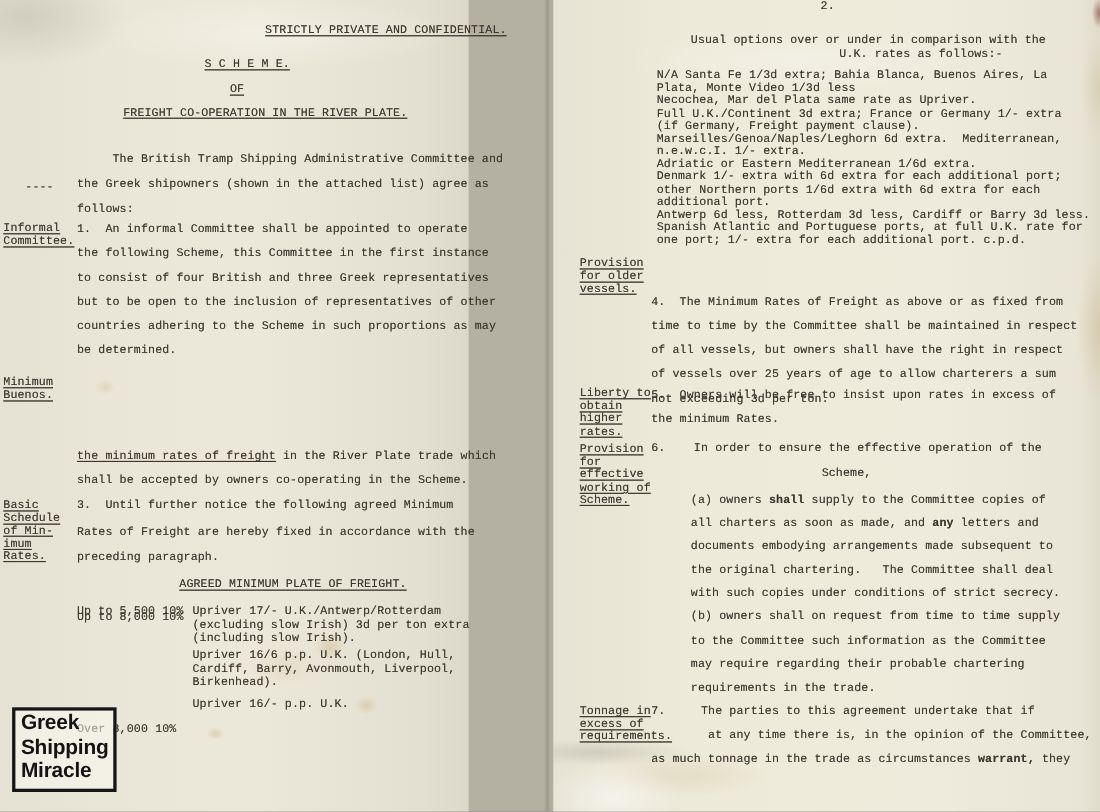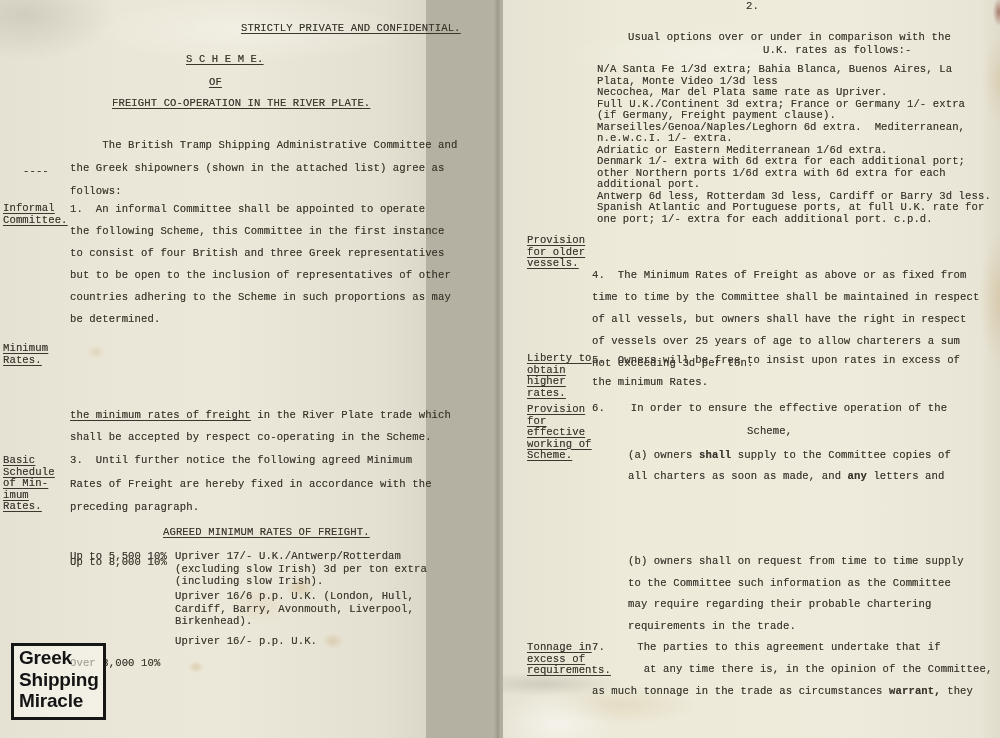--- a/index.html
+++ b/index.html
@@ -69,34 +69,34 @@
     <div class="t lh115 u" style="left:3px;top:203px;">Informal
 Committee.</div>
     <div class="t lh22" style="left:70px;top:198px;">1.  An informal Committee shall be appointed to operate
 the following Scheme, this Committee in the first instance
 to consist of four British and three Greek representatives
 but to be open to the inclusion of representatives of other
 countries adhering to the Scheme in such proportions as may
 be determined.</div>
 
     <div class="t lh115 u" style="left:3px;top:343px;">Minimum
-Rates.</div>
+Buenos.</div>
     <div class="t lh14" style="left:70px;top:408px;"><span class="u">the minimum rates of freight</span><span> in the River Plate trade which</span></div>
-    <div class="t lh14" style="left:70px;top:430px;">shall be accepted by respect co-operating in the Scheme.</div>
+    <div class="t lh14" style="left:70px;top:430px;">shall be accepted by owners co-operating in the Scheme.</div>
 
     <div class="t lh115 u" style="left:3px;top:455px;">Basic
 Schedule
 of Min-
 imum
 Rates.</div>
     <div class="t lh235" style="left:70px;top:449px;">3.  Until further notice the following agreed Minimum
 Rates of Freight are hereby fixed in accordance with the
 preceding paragraph.</div>
 
-    <div class="t lh13 u" style="left:163px;top:526px;">AGREED MINIMUM RATES OF FREIGHT.</div>
+    <div class="t lh13 u" style="left:163px;top:526px;">AGREED MINIMUM PLATE OF FREIGHT.</div>
 
     <div class="t lh127" style="left:70px;top:550px;">Up to 5,500 10%</div>
     <div class="t lh127" style="left:175px;top:550px;">Upriver 17/- U.K./Antwerp/Rotterdam
 (excluding slow Irish) 3d per ton extra
 (including slow Irish).</div>
     <div class="t lh127" style="left:70px;top:556px;">Up to 8,000 10%</div>
     <div class="t lh127" style="left:175px;top:590px;">Upriver 16/6 p.p. U.K. (London, Hull,
 Cardiff, Barry, Avonmouth, Liverpool,
 Birkenhead).</div>
     <div class="t lh127" style="left:70px;top:657px;">Over 8,000 10%</div>
@@ -148,20 +148,23 @@
 
     <div class="t lh115 u" style="left:24px;top:404px;">Provision
 for
 effective
 working of
 Scheme.</div>
     <div class="t lh23" style="left:89px;top:397px;text-align:center;">6.    In order to ensure the effective operation of the
 Scheme,</div>
     <div class="t lh14" style="left:125px;top:448px;"><span>(a) owners </span><span class="b">shall</span><span> supply to the Committee copies of</span></div>
     <div class="t lh14" style="left:125px;top:469px;"><span>all charters as soon as made, and </span><span class="b">any</span><span> letters and</span></div>
+    <div class="t lh215" style="left:125px;top:487px;">documents embodying arrangements made subsequent to
+the original chartering.   The Committee shall deal
+with such copies under conditions of strict secrecy.</div>
     <div class="t lh215" style="left:125px;top:551px;">(b) owners shall on request from time to time supply
 to the Committee such information as the Committee
 may require regarding their probable chartering
 requirements in the trade.</div>
 
     <div class="t lh115 u" style="left:24px;top:642px;">Tonnage in
 excess of
 requirements.</div>
     <div class="t lh215" style="left:89px;top:637px;">7.     The parties to this agreement undertake that if
         at any time there is, in the opinion of the Committee,</div>

